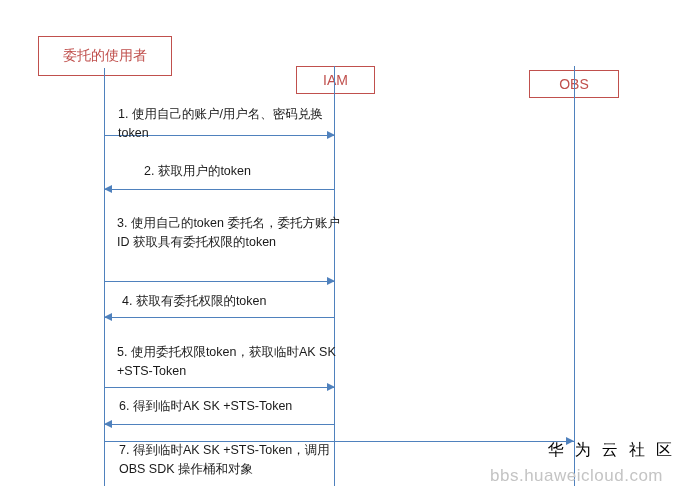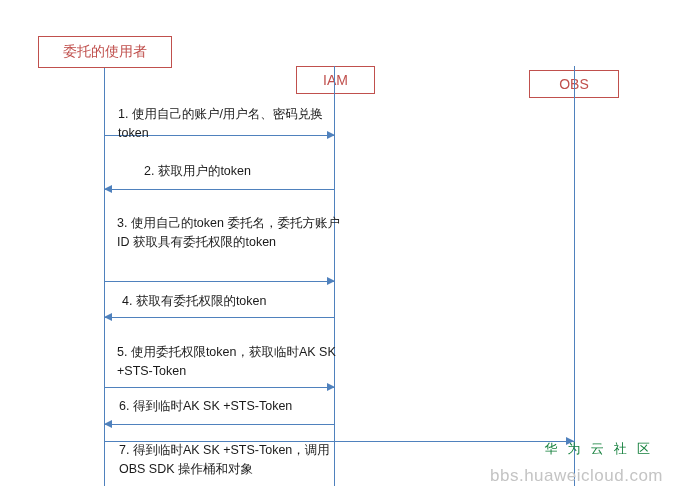--- a/index.html
+++ b/index.html
@@ -27,21 +27,21 @@
     text-align: center;
     white-space: nowrap;
     display: flex;
     align-items: center;
     justify-content: center;
   }
   .actor-user {
     left: 38px;
     top: 36px;
     width: 134px;
-    height: 32px;
+    height: 40px;
     font-size: 14px;
   }
   .actor-iam {
     left: 296px;
     top: 38px;
     width: 79px;
     height: 28px;
     font-size: 14px;
     margin-top: 28px;
   }
@@ -82,24 +82,24 @@
   }
   .msg-label {
     position: absolute;
     color: #1a1a1a;
     font-size: 12.5px;
     line-height: 19px;
     width: 225px;
   }
   .watermark-main {
     position: absolute;
-    right: 28px;
+    right: 6px;
     top: 440px;
-    color: #15803d;
-    font-size: 13px;
+    color: #000000;
+    font-size: 16px;
     letter-spacing: 3px;
     font-family: "DejaVu Sans", sans-serif;
   }
   .watermark-sub {
     position: absolute;
     right: 18px;
     top: 466px;
     color: #c4c4c4;
     font-size: 17px;
     letter-spacing: 0.5px;

